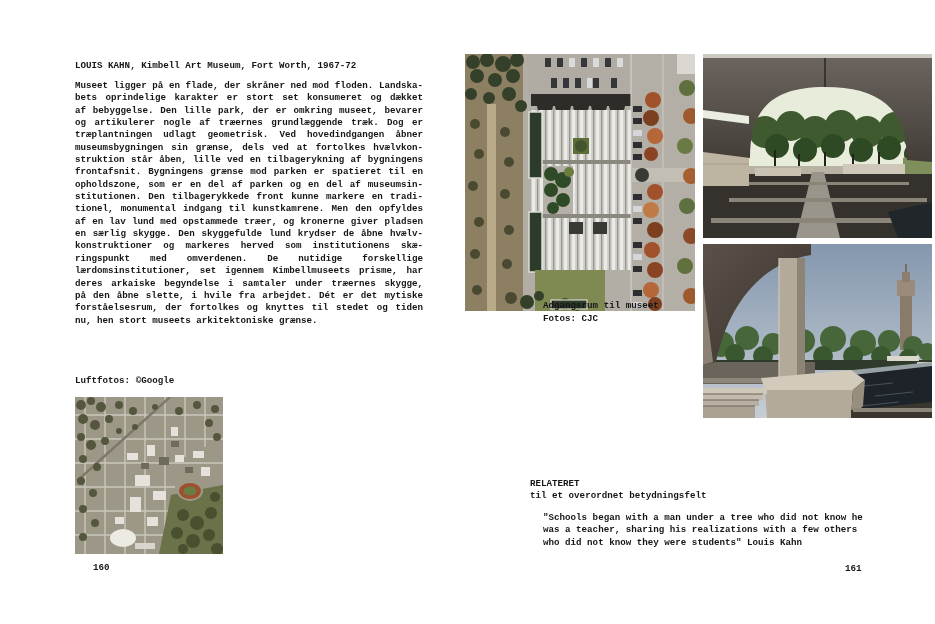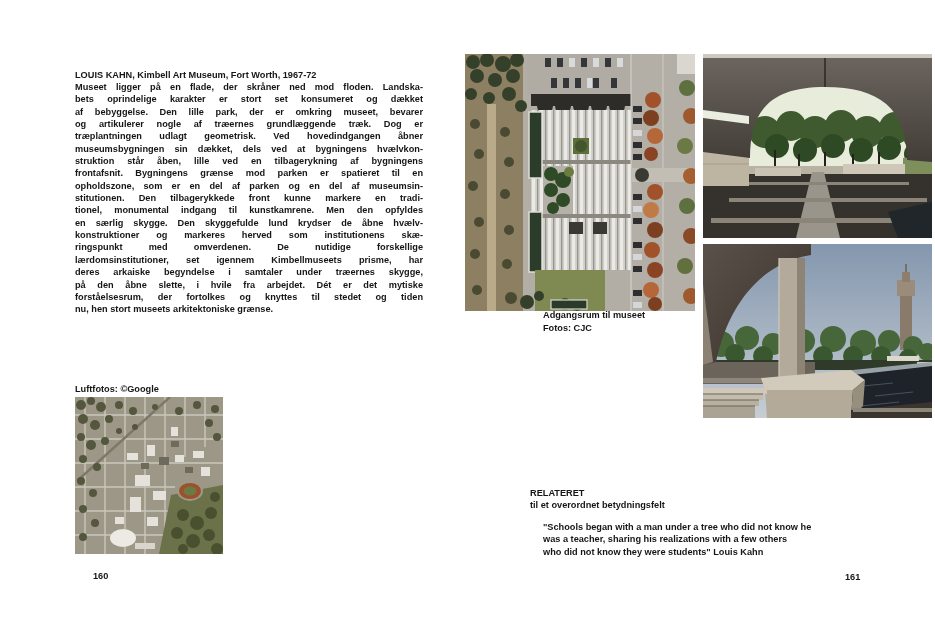--- a/index.html
+++ b/index.html
@@ -1,22 +1,22 @@
 <!DOCTYPE html>
 <html><head>
 <meta charset="utf-8">
 <style>
   html,body{margin:0;padding:0;background:#e8e8e8;}
   .spread{position:relative;width:935px;height:624px;background:#ffffff;overflow:hidden;
           font-family:"Liberation Mono","DejaVu Sans Mono",monospace;color:#161616;}
   .abs{position:absolute;}
-  .mono{font-family:Liberation Sans, sans-serif;font-weight:700;
-        font-size:9.2px;letter-spacing:0;color:#161616;margin-top:9px;}
+  .mono{font-family:Liberation Mono, monospace;font-weight:700;
+        font-size:9.2px;letter-spacing:0;color:#161616;}
   .title{top:60px;left:75px;width:360px;line-height:12px;white-space:nowrap;}
-  .bodytext{top:72px;left:75px;width:348px;line-height:12.35px;}
+  .bodytext{top:80px;left:75px;width:348px;line-height:12.35px;}
   .bodytext .jline{text-align:justify;text-align-last:justify;white-space:normal;}
   .bodytext .jline.last{text-align-last:left;}
   .luftcaption{top:375px;left:75px;white-space:nowrap;}
   .leftphoto{top:397px;left:75px;width:148px;height:157px;}
   .pageno-left{top:562px;left:93px;}
   .rightphoto-aerial{top:54px;left:465px;width:230px;height:257px;}
   .rightphoto-arch{top:54px;left:703px;width:229px;height:184px;}
   .rightphoto-pool{top:244px;left:703px;width:229px;height:174px;}
   .photocaption{top:300px;left:543px;line-height:12.8px;}
   .related{top:478px;left:530px;line-height:12.4px;}
@@ -31,26 +31,27 @@
 
   <div>
     <div class="abs mono title">LOUIS KAHN, Kimbell Art Museum, Fort Worth, 1967-72</div>
 
     <div class="abs mono bodytext">
         <div class="jline">Museet ligger på en flade, der skråner ned mod floden. Landska-</div>
         <div class="jline">bets oprindelige karakter er stort set konsumeret og dækket</div>
         <div class="jline">af bebyggelse. Den lille park, der er omkring museet, bevarer</div>
         <div class="jline">og artikulerer nogle af træernes grundlæggende træk. Dog er</div>
         <div class="jline">træplantningen udlagt geometrisk. Ved hovedindgangen åbner</div>
-        <div class="jline">museumsbygningen sin dækket, dels ved at bygningens hvælvkon-</div>
+        <div class="jline">museumsbygningen sin grænse, dels ved at fortolkes hvælvkon-</div>
         <div class="jline">struktion står åben, lille ved en tilbagerykning af bygningens</div>
         <div class="jline">frontafsnit. Bygningens grænse mod parken er spatieret til en</div>
         <div class="jline">opholdszone, som er en del af parken og en del af museumsin-</div>
         <div class="jline">stitutionen. Den tilbagerykkede front kunne markere en tradi-</div>
         <div class="jline">tionel, monumental indgang til kunstkamrene. Men den opfyldes</div>
+        <div class="jline">af en lav lund med opstammede træer, og kronerne giver pladsen</div>
         <div class="jline">en særlig skygge. Den skyggefulde lund krydser de åbne hvælv-</div>
         <div class="jline">konstruktioner og markeres herved som institutionens skæ-</div>
         <div class="jline">ringspunkt med omverdenen. De nutidige forskellige</div>
         <div class="jline">lærdomsinstitutioner, set igennem Kimbellmuseets prisme, har</div>
         <div class="jline">deres arkaiske begyndelse i samtaler under træernes skygge,</div>
         <div class="jline">på den åbne slette, i hvile fra arbejdet. Dét er det mytiske</div>
         <div class="jline">forståelsesrum, der fortolkes og knyttes til stedet og tiden</div>
         <div class="jline last">nu, hen stort museets arkitektoniske grænse.</div>
       </div>
 

